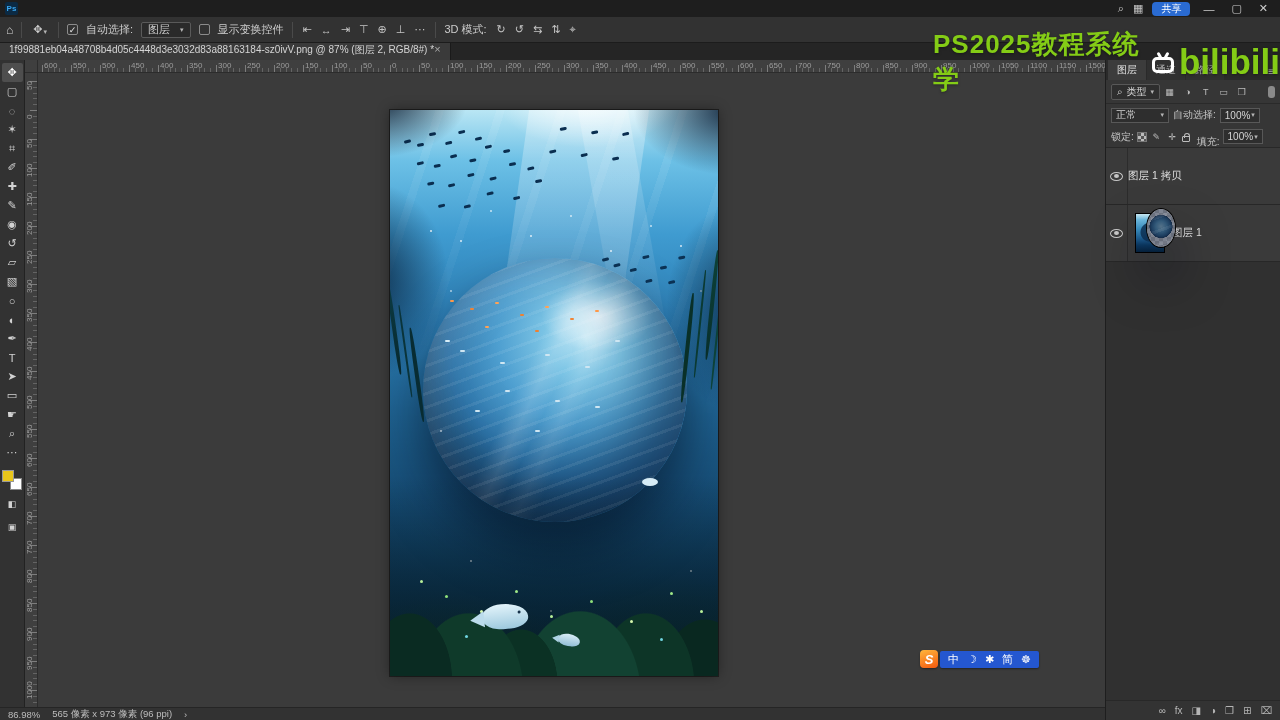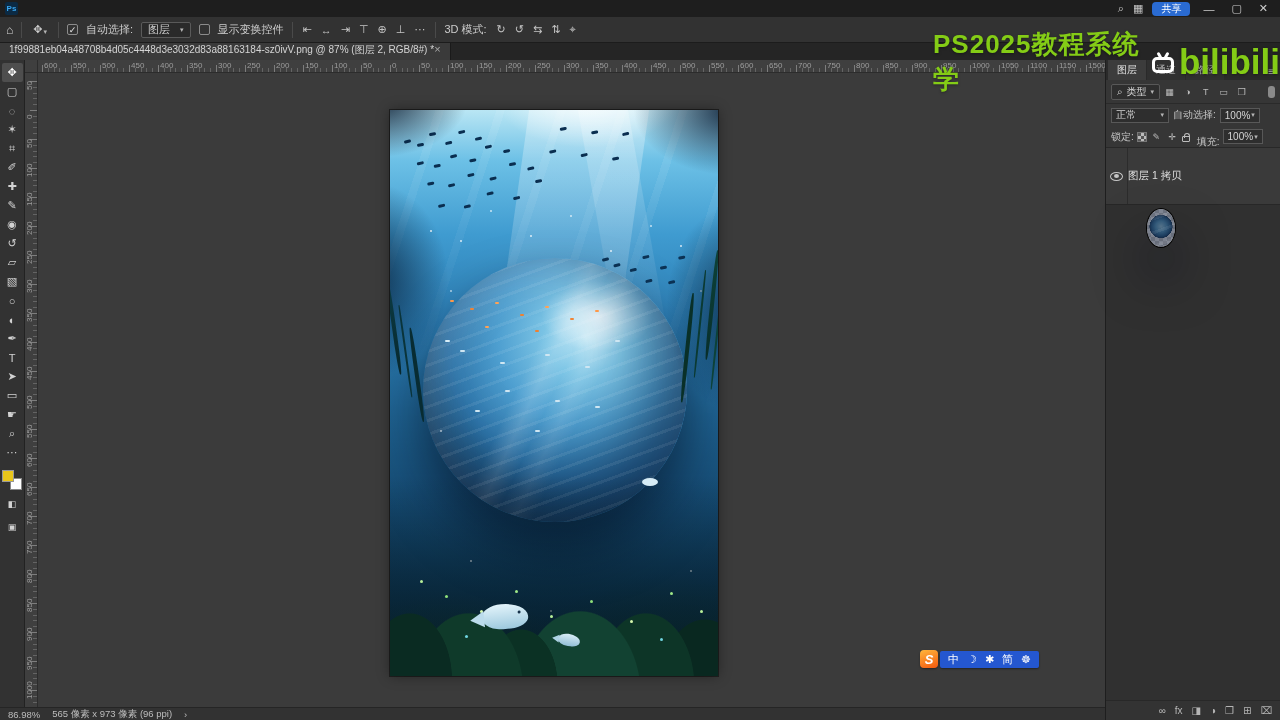--- a/index.html
+++ b/index.html
@@ -452,20 +452,27 @@
       </span>
     </div>
     <div class="layer-list" id="layer-list">
         <div class="layer-row">
           <div class="eye-cell">
             <span class="eye"></span>
           </div>
           <div class="thumb sphere"></div>
           <span class="layer-name">图层 1 拷贝</span>
         </div>
+        <div class="layer-row">
+          <div class="eye-cell">
+            <span class="eye"></span>
+          </div>
+          <div class="thumb scene"></div>
+          <span class="layer-name">图层 1</span>
+        </div>
       </div>
     <div class="dock-bottom" id="bottom-icons">
         <span class="db-ic">∞</span>
         <span class="db-ic">fx</span>
         <span class="db-ic">◨</span>
         <span class="db-ic">◑</span>
         <span class="db-ic">❐</span>
         <span class="db-ic">⊞</span>
         <span class="db-ic">⌧</span>
       </div>

